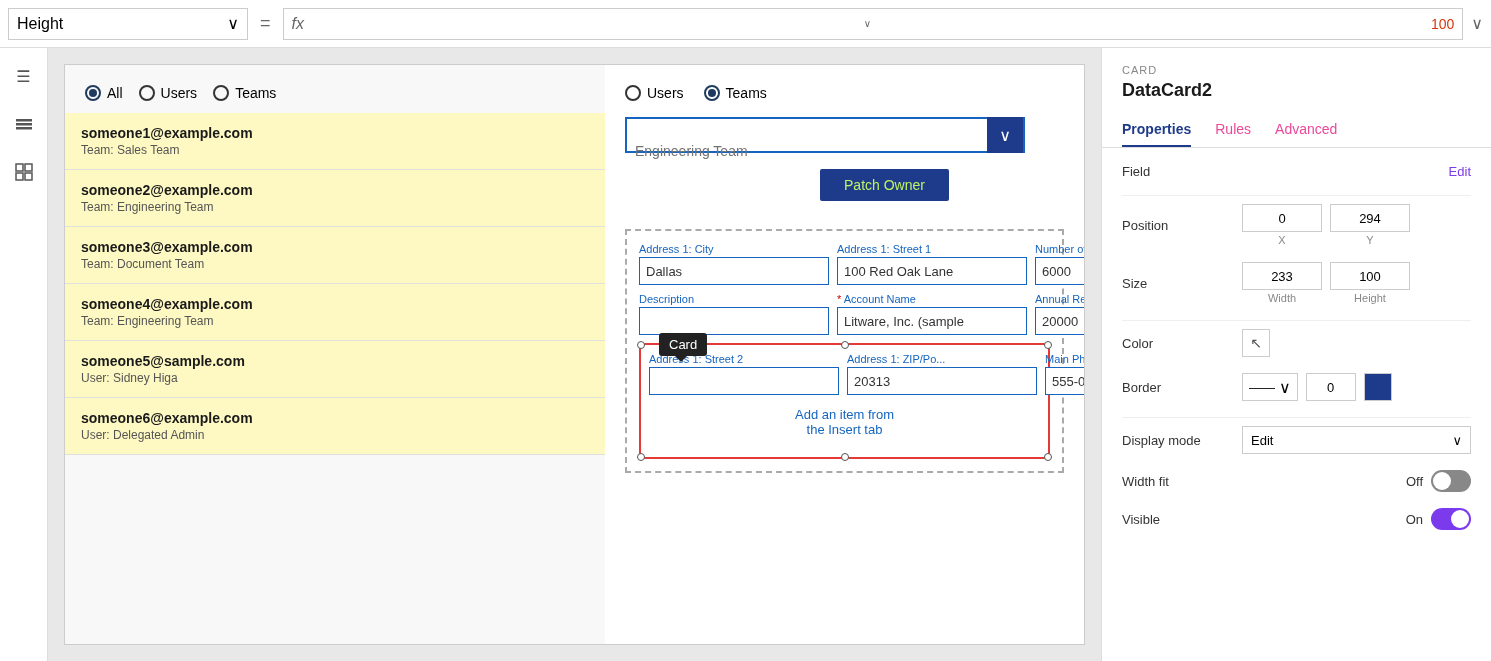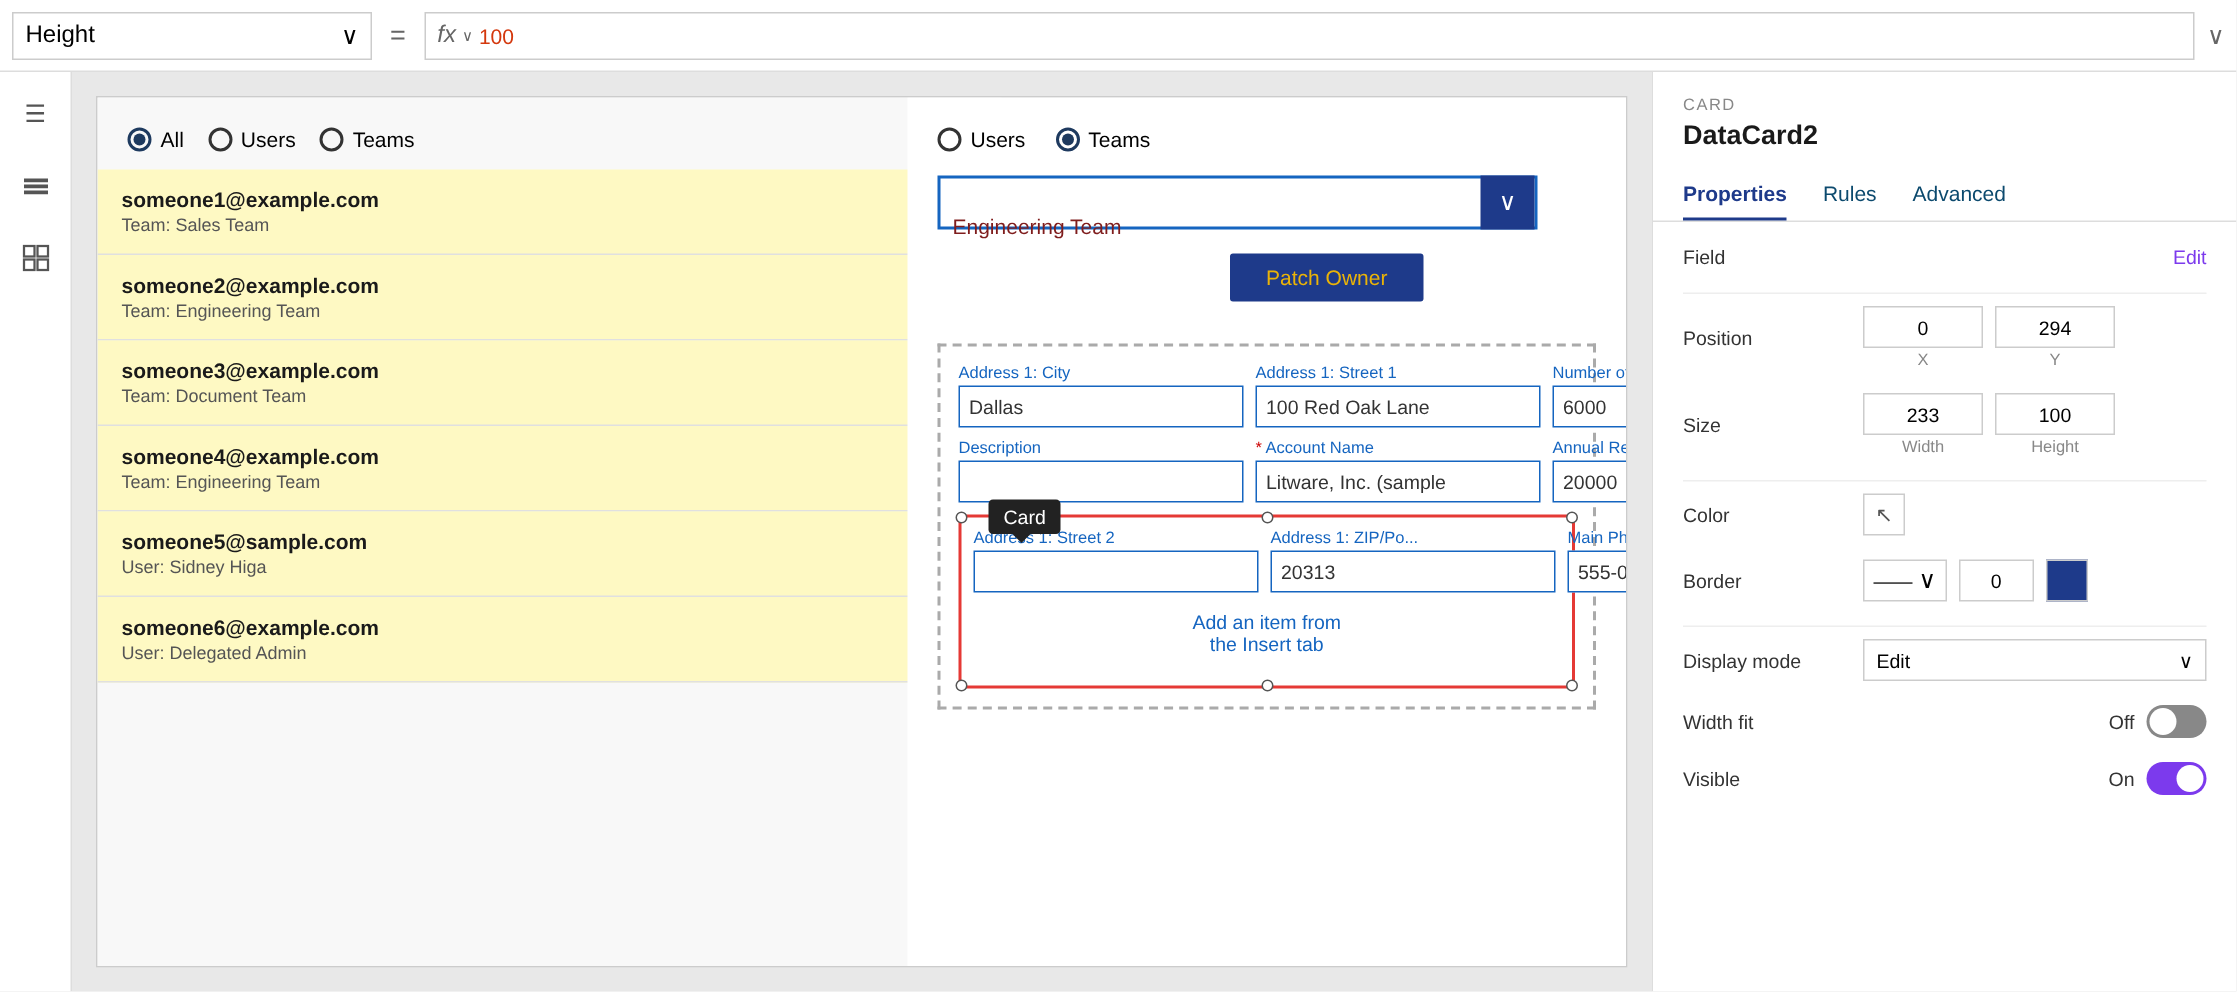--- a/index.html
+++ b/index.html
@@ -30,20 +30,21 @@
     .equals-sign { color: #666; font-size: 18px; padding: 0 4px; }
     .fx-area {
       display: flex;
       align-items: center;
       gap: 4px;
       flex: 1;
       height: 32px;
       border: 1px solid #ccc;
       padding: 0 8px;
       background: #fff;
+      justify-content: space-between;
     }
     .fx-label { color: #666; font-style: italic; }
     .fx-value { color: #d4380d; font-size: 14px; }
     .fx-chevron { color: #666; font-size: 10px; }
     .top-bar-right-chevron {
       margin-left: auto;
       color: #666;
     }
 
     
@@ -169,37 +170,37 @@
     .team-dropdown {
       display: flex;
       align-items: center;
       border: 2px solid #1565c0;
       background: #fff;
       height: 36px;
       padding: 0 8px;
       margin-bottom: 16px;
       width: 400px;
     }
-    .team-dropdown span { flex: 1; font-size: 14px; color: #7f1d1d; margin-top: 32px; }
+    .team-dropdown span { flex: 1; font-size: 14px; color: #737373; margin-top: 32px; }
     .team-dropdown-btn {
       background: #1e3a8a;
       color: #fff;
       width: 36px;
       height: 36px;
       display: flex;
       align-items: center;
       justify-content: center;
       margin-right: -8px;
       cursor: pointer;
     }
 
     .patch-owner-btn {
       display: inline-block;
       background: #1e3a8a;
-      color: #eab308;
+      color: #bef264;
       padding: 8px 24px;
       font-size: 14px;
       cursor: pointer;
       border: none;
       border-radius: 2px;
       margin-bottom: 16px;
       margin-left: 80px;
     }
 
     
@@ -294,21 +295,21 @@
       align-items: center;
       border-bottom: 1px solid #ddd;
       margin-top: 12px;
       padding: 0 20px;
       gap: 24px;
     }
     .panel-tab {
       font-size: 14px;
       padding: 8px 0;
       cursor: pointer;
-      color: #0c4a6e;
+      color: #ec4899;
       border-bottom: 2px solid transparent;
     }
     .panel-tab.active {
       color: #1e3a8a;
       border-bottom-color: #1e3a8a;
       font-weight: 600;
     }
 
     .panel-body {
       padding: 16px 20px;

